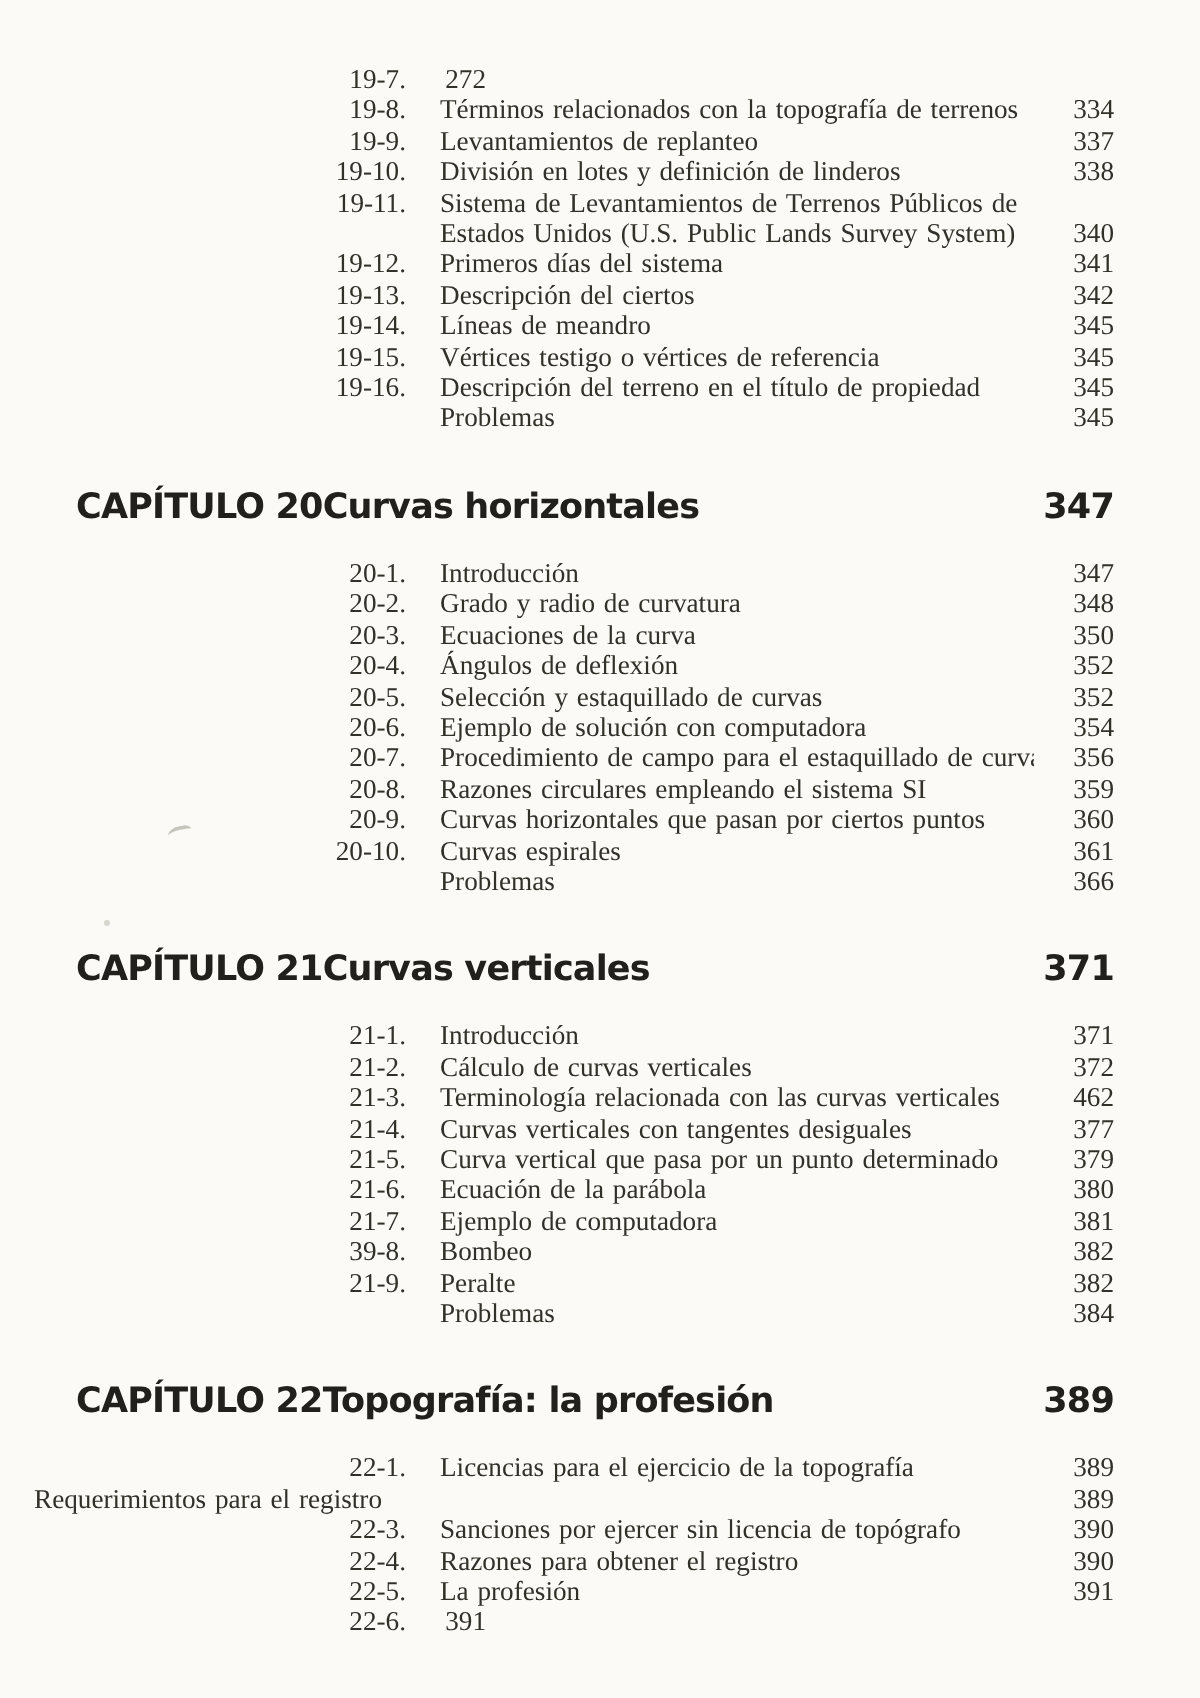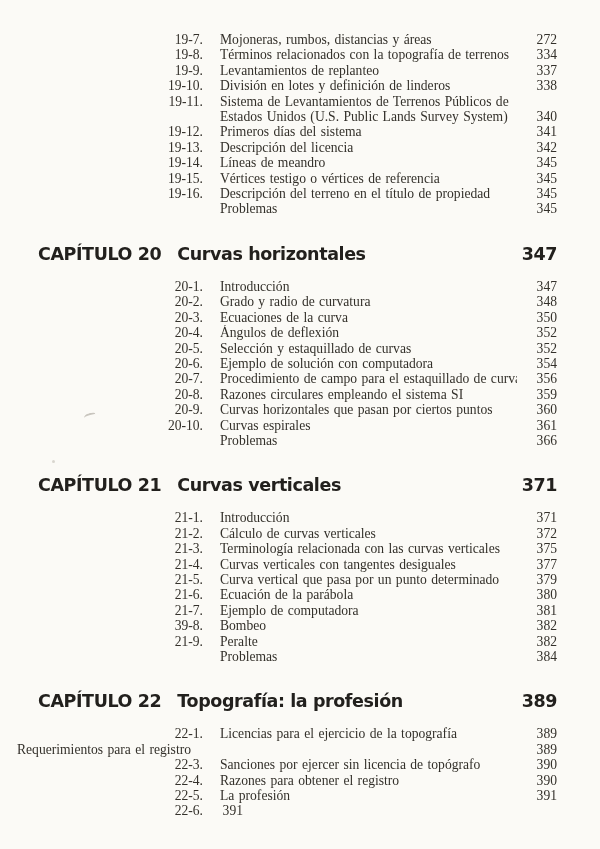--- a/index.html
+++ b/index.html
@@ -25,21 +25,20 @@
     margin-top: 26px;
     margin-bottom: 14px;
     padding-left: 38px;
     padding-right: 43px;
     font-family: "DejaVu Sans", sans-serif;
     font-weight: 700;
     font-size: 17.5px;
     line-height: 22px;
     letter-spacing: -0.4px;
     color: #22201d;
-    gap: 16px;
   }
   .chapter-label { white-space: nowrap; }
   .chapter-title { white-space: nowrap; }
   .chapter-page { margin-left: auto; }
   .entries { }
   .entry-row {
     display: flex;
     align-items: baseline;
     line-height: 15.4px;
     font-size: 13.6px;
@@ -88,21 +87,20 @@
 </style>
 </head>
 <body>
 
 <div class="page">
   <div id="sections-root">
       <div class="toc-section">
         <div class="entries">
           <div class="entry-row">
     <span class="entry-num">19-7.</span>
-    <span class="entry-title">Mojoneras, rumbos, distancias y áreas</span>
     <span class="entry-page">272</span>
   </div>
           <div class="entry-row">
     <span class="entry-num">19-8.</span>
     <span class="entry-title">Términos relacionados con la topografía de terrenos</span>
     <span class="entry-page">334</span>
   </div>
           <div class="entry-row">
     <span class="entry-num">19-9.</span>
     <span class="entry-title">Levantamientos de replanteo</span>
@@ -123,21 +121,21 @@
     <span class="entry-title">Estados Unidos (U.S. Public Lands Survey System)</span>
     <span class="entry-page">340</span>
   </div>
           <div class="entry-row">
     <span class="entry-num">19-12.</span>
     <span class="entry-title">Primeros días del sistema</span>
     <span class="entry-page">341</span>
   </div>
           <div class="entry-row">
     <span class="entry-num">19-13.</span>
-    <span class="entry-title">Descripción del licencia</span>
+    <span class="entry-title">Descripción del ciertos</span>
     <span class="entry-page">342</span>
   </div>
           <div class="entry-row">
     <span class="entry-num">19-14.</span>
     <span class="entry-title">Líneas de meandro</span>
     <span class="entry-page">345</span>
   </div>
           <div class="entry-row">
     <span class="entry-num">19-15.</span>
     <span class="entry-title">Vértices testigo o vértices de referencia</span>
@@ -232,21 +230,21 @@
     <span class="entry-page">371</span>
   </div>
           <div class="entry-row">
     <span class="entry-num">21-2.</span>
     <span class="entry-title">Cálculo de curvas verticales</span>
     <span class="entry-page">372</span>
   </div>
           <div class="entry-row">
     <span class="entry-num">21-3.</span>
     <span class="entry-title">Terminología relacionada con las curvas verticales</span>
-    <span class="entry-page">375</span>
+    <span class="entry-page">462</span>
   </div>
           <div class="entry-row">
     <span class="entry-num">21-4.</span>
     <span class="entry-title">Curvas verticales con tangentes desiguales</span>
     <span class="entry-page">377</span>
   </div>
           <div class="entry-row">
     <span class="entry-num">21-5.</span>
     <span class="entry-title">Curva vertical que pasa por un punto determinado</span>
     <span class="entry-page">379</span>

